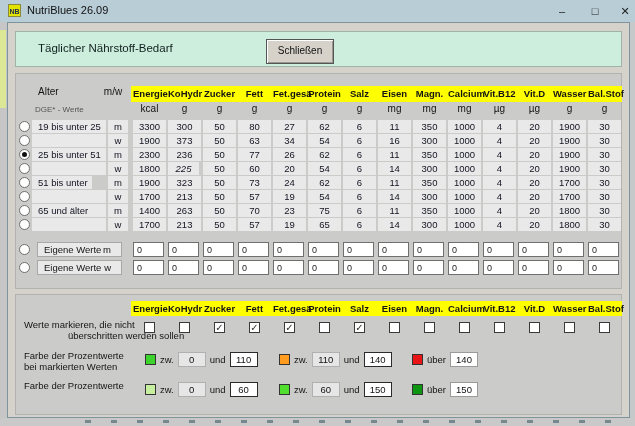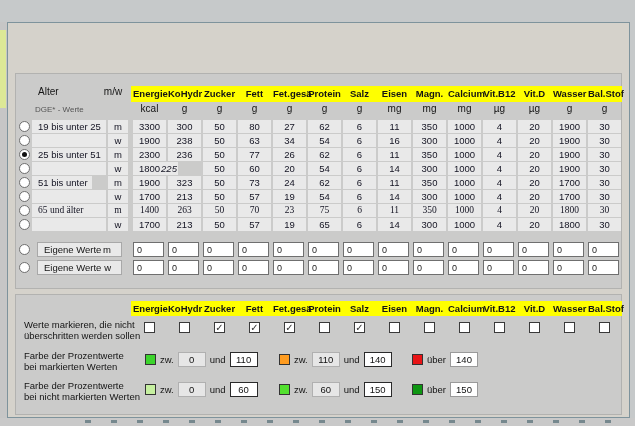--- a/index.html
+++ b/index.html
@@ -58,30 +58,41 @@
   .leftgreen{position:absolute;left:0;top:8px;width:6px;height:78px;background:#dce896;}
   .bottomsliver{position:absolute;left:0;top:418px;width:635px;height:8px;background:#c9c9c9;}
   .marks{position:absolute;left:85px;top:2px;width:540px;height:3px;
     background:repeating-linear-gradient(90deg,#76888e 0 6px,transparent 6px 26px);}
 </style>
 </head>
 <body>
 
 <div class="screen">
 
+  <div class="titlebar">
+    <div class="appicon">NB</div>
+    <div class="wtitle">NutriBlues 26.09</div>
+    <div class="wbtn" style="left:550px;">–</div>
+    <div class="wbtn" style="left:583px;">□</div>
+    <div class="wbtn" style="left:613px;">✕</div>
+  </div>
 
   <div class="leftsliver">
     <div class="leftgreen"></div>
   </div>
   <div class="bottomsliver">
     <div class="marks"></div>
   </div>
 
   <div class="dialog">
 
+    <div class="hdrpanel">
+      <div class="pagetitle">Täglicher Nährstoff-Bedarf</div>
+      <div class="closebtn">Schließen</div>
+    </div>
 
     <div class="tablepanel">
       <div class="toplabel" style="left:22px;top:12px;">Alter</div>
       <div class="toplabel" style="left:86px;top:12px;width:22px;text-align:center;">m/w</div>
       <div class="dge">DGE* - Werte</div>
       <div class="band" id="col-band">
           <div class="colhead" style="left: 2px;">Energie</div>
           <div class="colhead" style="left: 37px;">KoHydr</div>
           <div class="colhead" style="left: 72px;">Zucker</div>
           <div class="colhead" style="left: 107px;">Fett</div>
@@ -130,21 +141,21 @@
             <div class="cell val" style="left: 467px; width: 33px;">4</div>
             <div class="cell val" style="left: 502px; width: 33px;">20</div>
             <div class="cell val" style="left: 537px; width: 33px;">1900</div>
             <div class="cell val" style="left: 572px; width: 33px;">30</div>
           </div>
           <div class="trow" style="top: 60px;">
             <div class="radio" style="left: 3px;"></div>
             <div class="cell age" style="left: 16px; width: 74px;"></div>
             <div class="cell sexc" style="left: 92px; width: 20px;">w</div>
             <div class="cell val" style="left: 117px; width: 33px;">1900</div>
-            <div class="cell val" style="left: 152px; width: 33px;">238</div>
+            <div class="cell val" style="left: 152px; width: 33px;">373</div>
             <div class="cell val" style="left: 187px; width: 33px;">50</div>
             <div class="cell val" style="left: 222px; width: 33px;">63</div>
             <div class="cell val" style="left: 257px; width: 33px;">34</div>
             <div class="cell val" style="left: 292px; width: 33px;">54</div>
             <div class="cell val" style="left: 327px; width: 33px;">6</div>
             <div class="cell val" style="left: 362px; width: 33px;">16</div>
             <div class="cell val" style="left: 397px; width: 33px;">300</div>
             <div class="cell val" style="left: 432px; width: 33px;">1000</div>
             <div class="cell val" style="left: 467px; width: 33px;">4</div>
             <div class="cell val" style="left: 502px; width: 33px;">20</div>
@@ -168,21 +179,21 @@
             <div class="cell val" style="left: 467px; width: 33px;">4</div>
             <div class="cell val" style="left: 502px; width: 33px;">20</div>
             <div class="cell val" style="left: 537px; width: 33px;">1900</div>
             <div class="cell val" style="left: 572px; width: 33px;">30</div>
           </div>
           <div class="trow" style="top: 88px;">
             <div class="radio" style="left: 3px;"></div>
             <div class="cell age" style="left: 16px; width: 74px;"></div>
             <div class="cell sexc" style="left: 92px; width: 20px;">w</div>
             <div class="cell val" style="left: 117px; width: 33px;">1800</div>
-            <div class="cell val" style="left: 144px; width: 18px; font-style: italic;">225</div>
+            <div class="cell val" style="left: 152px; width: 31px; font-style: italic;">225</div>
             <div class="cell val" style="left: 187px; width: 33px;">50</div>
             <div class="cell val" style="left: 222px; width: 33px;">60</div>
             <div class="cell val" style="left: 257px; width: 33px;">20</div>
             <div class="cell val" style="left: 292px; width: 33px;">54</div>
             <div class="cell val" style="left: 327px; width: 33px;">6</div>
             <div class="cell val" style="left: 362px; width: 33px;">14</div>
             <div class="cell val" style="left: 397px; width: 33px;">300</div>
             <div class="cell val" style="left: 432px; width: 33px;">1000</div>
             <div class="cell val" style="left: 467px; width: 33px;">4</div>
             <div class="cell val" style="left: 502px; width: 33px;">20</div>
@@ -220,21 +231,21 @@
             <div class="cell val" style="left: 292px; width: 33px;">54</div>
             <div class="cell val" style="left: 327px; width: 33px;">6</div>
             <div class="cell val" style="left: 362px; width: 33px;">14</div>
             <div class="cell val" style="left: 397px; width: 33px;">300</div>
             <div class="cell val" style="left: 432px; width: 33px;">1000</div>
             <div class="cell val" style="left: 467px; width: 33px;">4</div>
             <div class="cell val" style="left: 502px; width: 33px;">20</div>
             <div class="cell val" style="left: 537px; width: 33px;">1700</div>
             <div class="cell val" style="left: 572px; width: 33px;">30</div>
           </div>
-          <div class="trow" style="top: 130px; font-family: Liberation Serif, serif;">
+          <div class="trow" style="top: 130px;">
             <div class="radio" style="left: 3px;"></div>
             <div class="cell age" style="left: 16px; width: 74px;">65 und älter</div>
             <div class="cell sexc" style="left: 92px; width: 20px;">m</div>
             <div class="cell val" style="left: 117px; width: 33px;">1400</div>
             <div class="cell val" style="left: 152px; width: 33px;">263</div>
             <div class="cell val" style="left: 187px; width: 33px;">50</div>
             <div class="cell val" style="left: 222px; width: 33px;">70</div>
             <div class="cell val" style="left: 257px; width: 33px;">23</div>
             <div class="cell val" style="left: 292px; width: 33px;">75</div>
             <div class="cell val" style="left: 327px; width: 33px;">6</div>
@@ -323,21 +334,21 @@
           <div class="colhead" style="left: 212px;">Salz</div>
           <div class="colhead" style="left: 247px;">Eisen</div>
           <div class="colhead" style="left: 282px;">Magn.</div>
           <div class="colhead" style="left: 317px;">Calcium</div>
           <div class="colhead" style="left: 352px;">Vit.B12</div>
           <div class="colhead" style="left: 387px;">Vit.D</div>
           <div class="colhead" style="left: 422px;">Wasser</div>
           <div class="colhead" style="left: 457px;">Bal.Stof</div>
         </div>
       <div class="blabel" style="top:24px;">Werte markieren, die nicht</div>
-      <div class="blabel" style="top:35px;">überschritten werden sollen</div>
+      <div class="blabel" style="top:35px;margin-left:44px;">überschritten werden sollen</div>
       <div id="cb-row">
           <div class="cb" style="left: 128px;"></div>
           <div class="cb" style="left: 163px;"></div>
           <div class="cb checked" style="left: 198px;"></div>
           <div class="cb checked" style="left: 233px;"></div>
           <div class="cb checked" style="left: 268px;"></div>
           <div class="cb" style="left: 303px;"></div>
           <div class="cb checked" style="left: 338px;"></div>
           <div class="cb" style="left: 373px;"></div>
           <div class="cb" style="left: 408px;"></div>
@@ -364,21 +375,20 @@
             <div class="rtext">und</div>
             <input class="rinput strong" value="140" style="">
           </div>
           <div class="rgroup" style="left: 396px; top: 57px;">
             <div class="swatch" style="background: rgb(232, 20, 22);"></div>
             <div class="rtext">über</div>
             <input class="rinput plain" value="140" style="">
           </div>
         </div>
       <div class="blabel" style="top:85px;">Farbe der Prozentwerte</div>
-      <div class="blabel" style="top:96px;">bei nicht markierten Werten</div>
       <div id="range2">
           <div class="rgroup" style="left: 129px; top: 87px;">
             <div class="swatch" style="background: rgb(198, 240, 160);"></div>
             <div class="rtext">zw.</div>
             <input class="rinput flat" value="0" style="">
             <div class="rtext">und</div>
             <input class="rinput strong" value="60" style="">
           </div>
           <div class="rgroup" style="left: 263px; top: 87px;">
             <div class="swatch" style="background: rgb(82, 224, 46);"></div>

